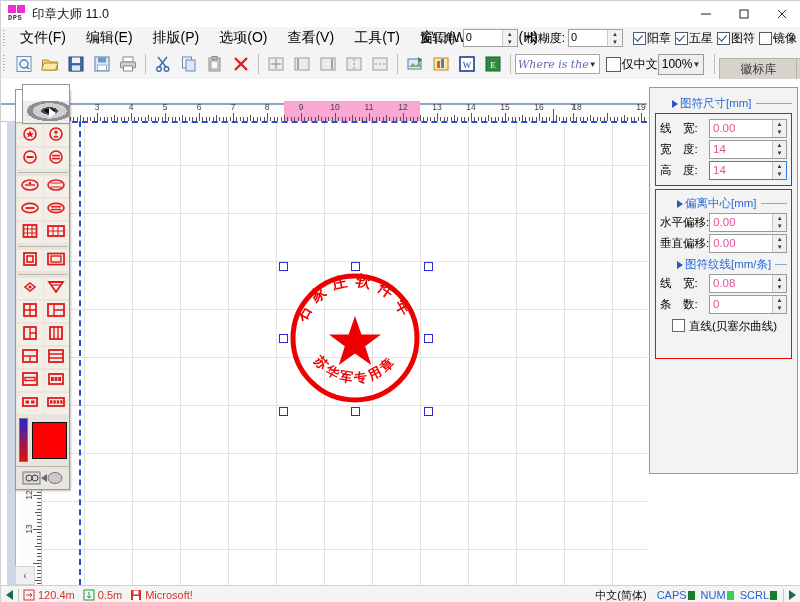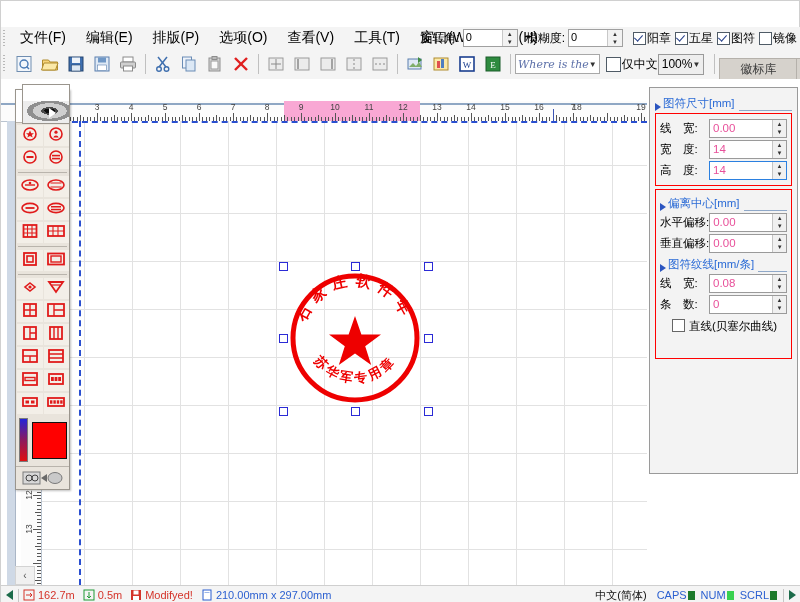--- a/index.html
+++ b/index.html
@@ -101,21 +101,21 @@
 
   
   .doctab{position:absolute;left:60px;top:86px;font-size:11px;color:#333;}
 
   
   .propspanel{position:absolute;left:648px;top:86px;width:147px;height:385px;background:#f3f3f3;border:1px solid #9a9a9a;z-index:20;}
   .prop-title{height:22px;display:flex;align-items:center;justify-content:space-between;background:#ffffff;padding:0 4px 0 7px;border-bottom:1px solid #cfcfcf;}
   .prop-title span{font-size:12px;color:#000;}
   .prop-close{width:17px;height:15px;background:#c9443a;color:#fff;font-size:9px;display:flex;align-items:center;justify-content:center;border:1px solid #9c322b;}
   .prop-body{padding:4px 5px 0 5px;}
-  .sect-head{display:flex;align-items:flex-end;font-size:11.5px;color:#2b6bd6;margin:4px 0 2px 0;}
+  .sect-head{display:flex;align-items:center;font-size:11.5px;color:#2b6bd6;margin:4px 0 2px 17px;}
   .sect-head .tri{width:0;height:0;border-left:6px solid #2b55c0;border-top:4px solid transparent;border-bottom:4px solid transparent;margin-right:2px;}
   .sect-head .rule{flex:1;height:1px;background:#8fa8c8;margin-left:4px;}
   .redbox{border:1.5px solid #ff0000;padding:3px 4px;margin-bottom:3px;}
   .frow{display:flex;align-items:center;height:19px;margin:2px 0;}
   .frow .fl{font-size:11.5px;color:#000;white-space:nowrap;}
   .fieldwrap{display:flex;align-items:stretch;height:17px;border:1px solid #9a9a9a;background:#fff;margin-left:auto;}
   .fieldwrap input{border:0;outline:0;width:56px;height:15px;font-size:11.5px;color:#e8509a;padding:0 3px;font-family:"Liberation Sans",sans-serif;background:#fff;}
   .fieldwrap.focus{border:1.5px solid #2b80e0;}
   .fw-arrows{width:13px;background:#f0f0f0;border-left:1px solid #c4c4c4;display:flex;flex-direction:column;}
   .fw-arrows div{flex:1;display:flex;align-items:center;justify-content:center;font-size:6px;line-height:5px;color:#333;}
@@ -136,20 +136,46 @@
   .kstat .led.lt{background:#39d14f;}
   .tri-left{width:0;height:0;border-right:7px solid #1c6b4a;border-top:5px solid transparent;border-bottom:5px solid transparent;margin:0 5px;}
   .tri-right{width:0;height:0;border-left:7px solid #1c6b4a;border-top:5px solid transparent;border-bottom:5px solid transparent;margin:0 5px;}
   .scrl-left{position:absolute;left:14px;top:565px;width:18px;height:17px;background:#f0f0f0;border:1px solid #d3d3d3;display:flex;align-items:center;justify-content:center;font-size:10px;color:#555;}
 </style>
 </head>
 <body>
 
 <div class="app">
 
+  <div class="titlebar">
+    <div class="app-icon">
+      <div class="sq1"></div>
+        <div class="sq2"></div>
+        <div class="t">DPS</div>
+    </div>
+    <div class="title-text">印章大师 11.0</div>
+    <div class="wincontrols">
+      <div class="wb">
+        <svg width="12" height="12">
+            <line x1="1" y1="6" x2="11" y2="6" stroke="#222" stroke-width="1"></line>
+          </svg>
+      </div>
+      <div class="wb">
+        <svg width="12" height="12">
+            <rect x="2" y="2" width="8" height="8" fill="none" stroke="#222" stroke-width="1"></rect>
+          </svg>
+      </div>
+      <div class="wb">
+        <svg width="12" height="12">
+            <line x1="2" y1="2" x2="10" y2="10" stroke="#222" stroke-width="1"></line>
+            <line x1="10" y1="2" x2="2" y2="10" stroke="#222" stroke-width="1"></line>
+          </svg>
+      </div>
+    </div>
+  </div>
 
   <div class="menubar">
     <div style="width:8px;flex:none;"></div>
     <div class="menu-item">文件(F)</div>
     <div class="menu-item">编辑(E)</div>
     <div class="menu-item">排版(P)</div>
     <div class="menu-item">选项(O)</div>
     <div class="menu-item">查看(V)</div>
     <div class="menu-item">工具(T)</div>
     <div class="menu-item">窗口(W)</div>
@@ -1066,48 +1092,41 @@
 
   <div class="statusbar">
     <div class="tri-left"></div>
     <div class="sb-div"></div>
 
     <div class="sb-item">
       <svg class="sb-ico" viewBox="0 0 12 12">
         <rect x="1" y="1" width="10" height="10" fill="none" stroke="#d4342a"></rect>
           <path d="M3 6h6M7 4l2 2-2 2" stroke="#d4342a" fill="none"></path>
       </svg>
-      <span class="sb-red">162.7m</span>
+      <span class="sb-red">120.4m</span>
     </div>
 
     <div class="sb-item">
       <svg class="sb-ico" viewBox="0 0 12 12">
         <rect x="1" y="1" width="10" height="10" fill="none" stroke="#1f9a35"></rect>
           <path d="M6 3v6M4 7l2 2 2-2" stroke="#1f9a35" fill="none"></path>
       </svg>
       <span class="sb-red">0.5m</span>
     </div>
 
 
     <div class="sb-item">
       <svg class="sb-ico" viewBox="0 0 12 12">
         <rect x="1" y="1" width="10" height="10" fill="#d4342a"></rect>
           <rect x="3.5" y="1.5" width="5" height="4" fill="#fff"></rect>
           <rect x="3" y="7" width="6" height="4" fill="#fff"></rect>
       </svg>
-      <span class="sb-red">Modifyed!</span>
-    </div>
-
-    <div class="sb-item">
-      <svg class="sb-ico" viewBox="0 0 12 12">
-        <rect x="2" y="1" width="8" height="10" fill="#fff" stroke="#2a5fd0"></rect>
-          <line x1="3.5" y1="3.5" x2="8.5" y2="3.5" stroke="#9bb6e8"></line>
-      </svg>
-      <span class="sb-blue">210.00mm x 297.00mm</span>
-    </div>
+      <span class="sb-red">Microsoft!</span>
+    </div>
+
 
 
     <div style="flex:1"></div>
 
     <div class="sb-item sb-dark">
       <span>中文(简体)</span>
     </div>
 
     <div class="kstat">
       <span>CAPS</span>

